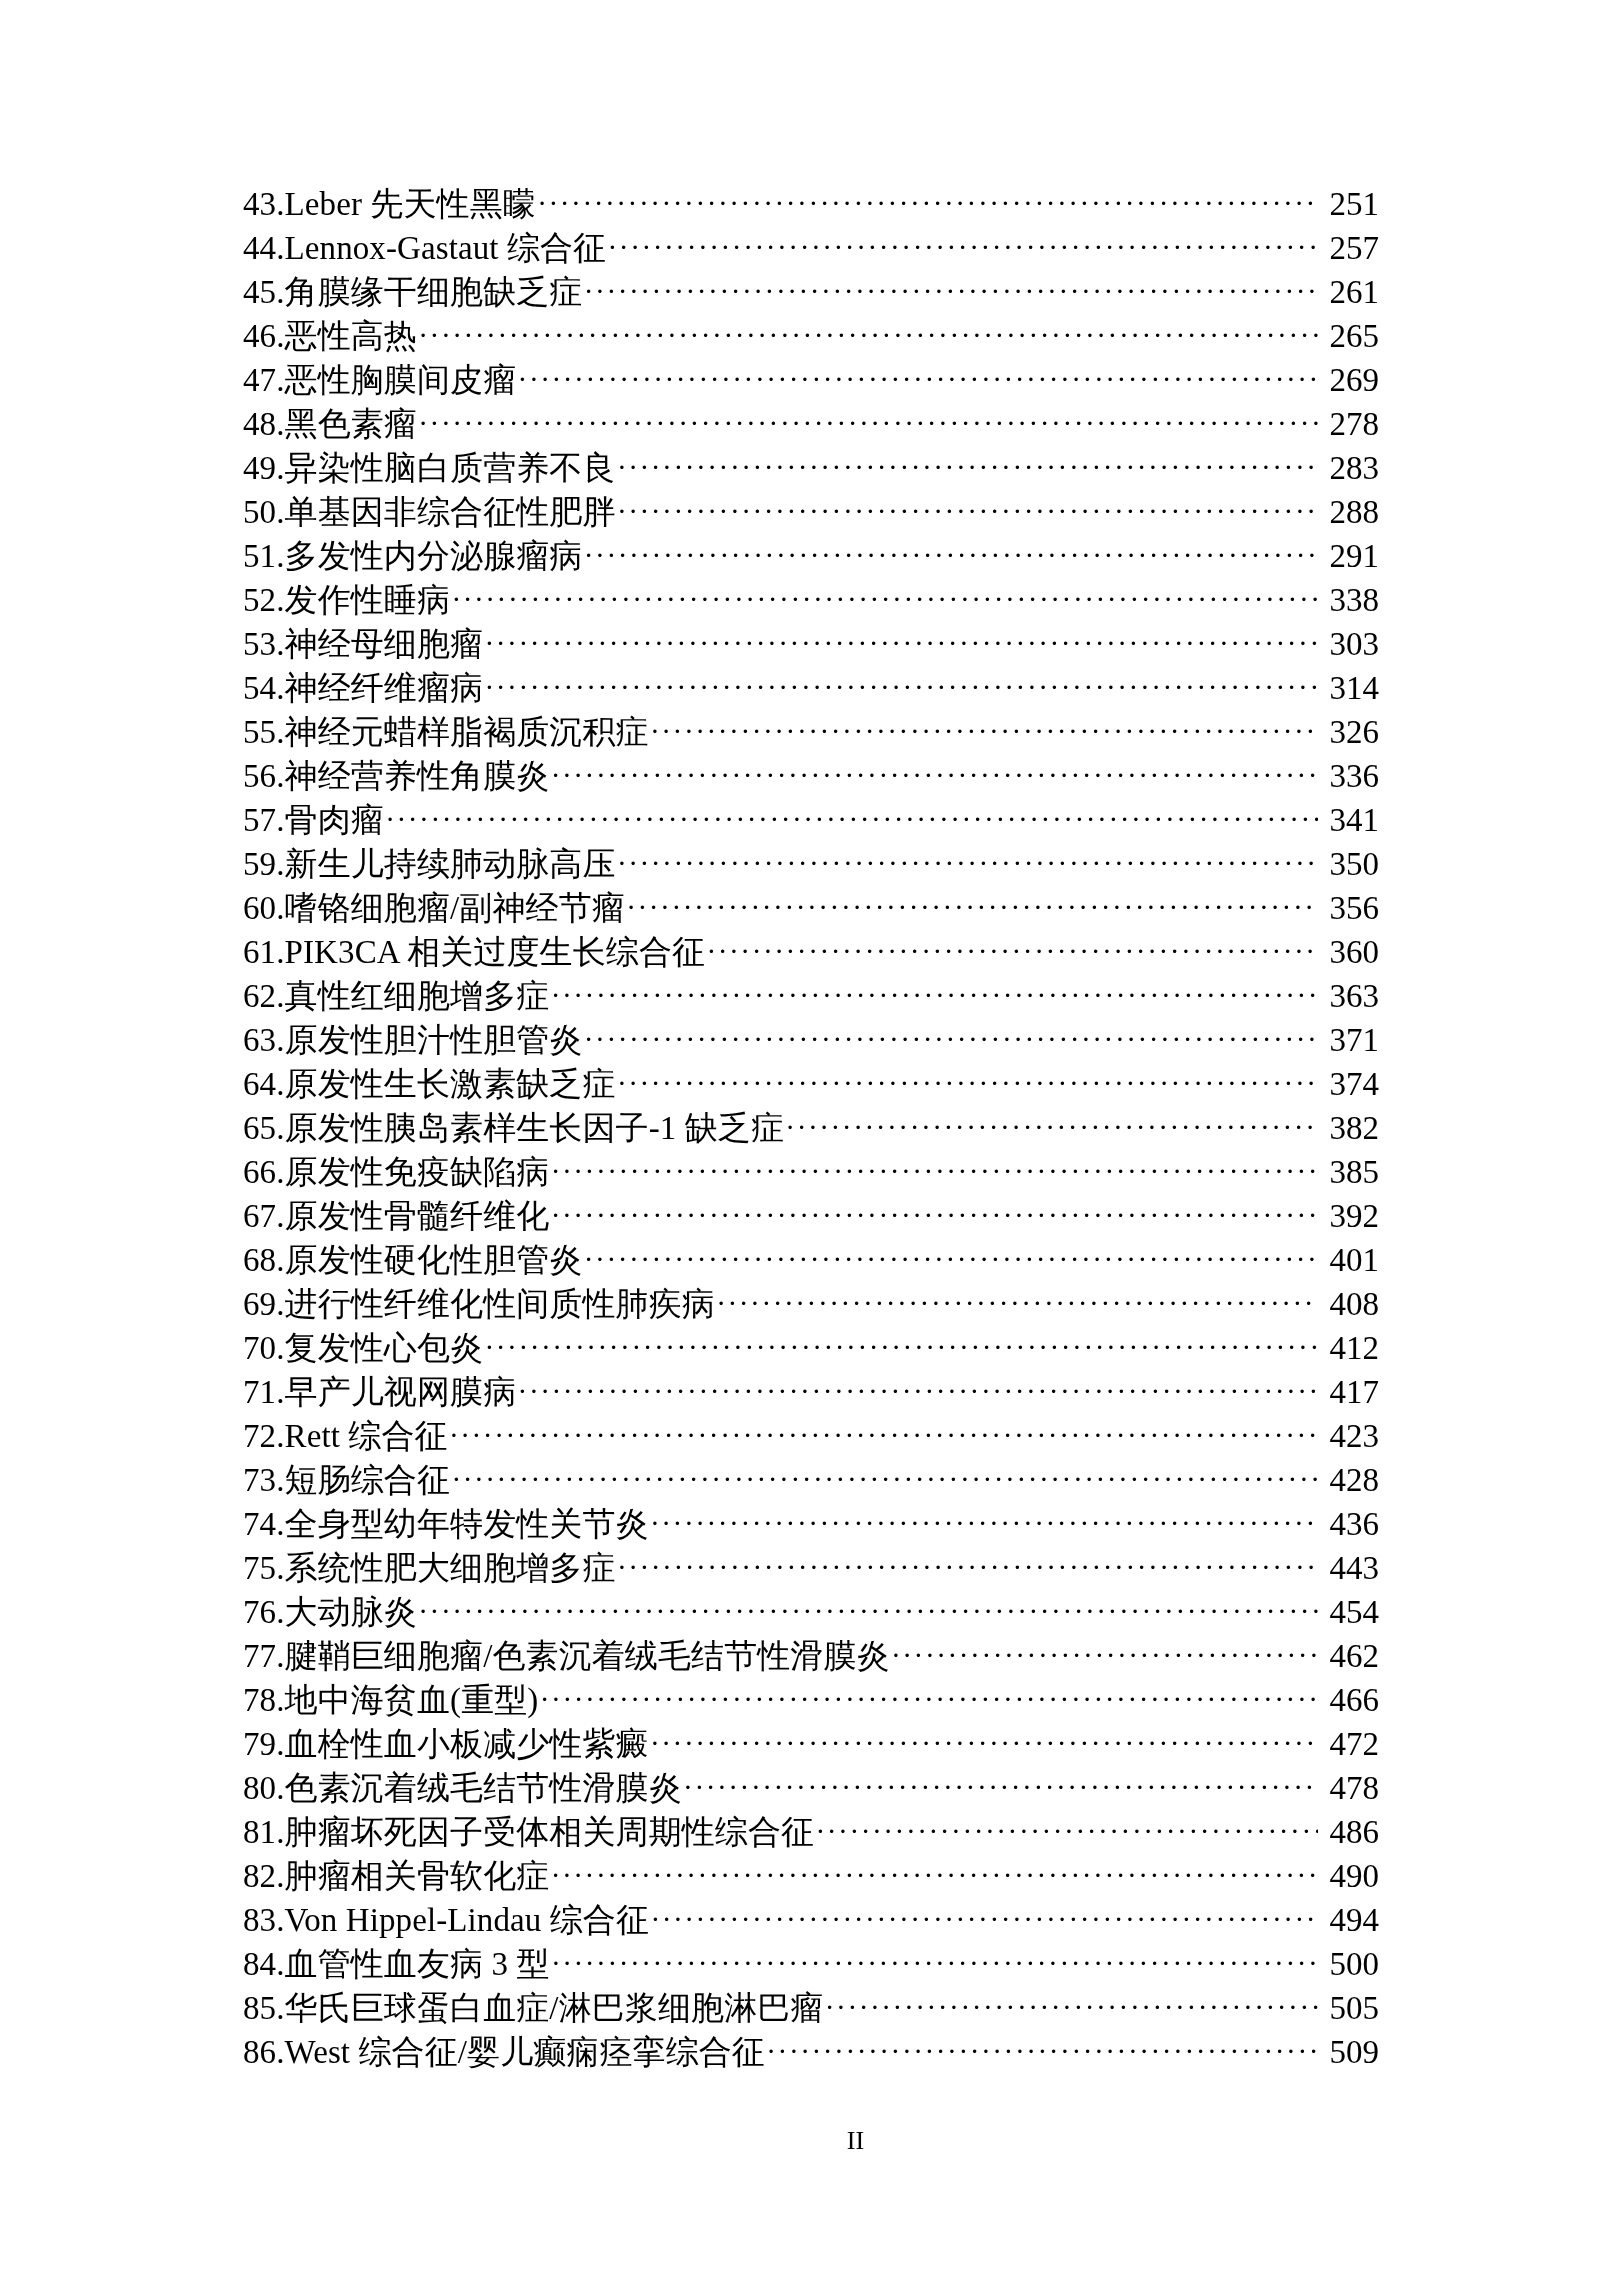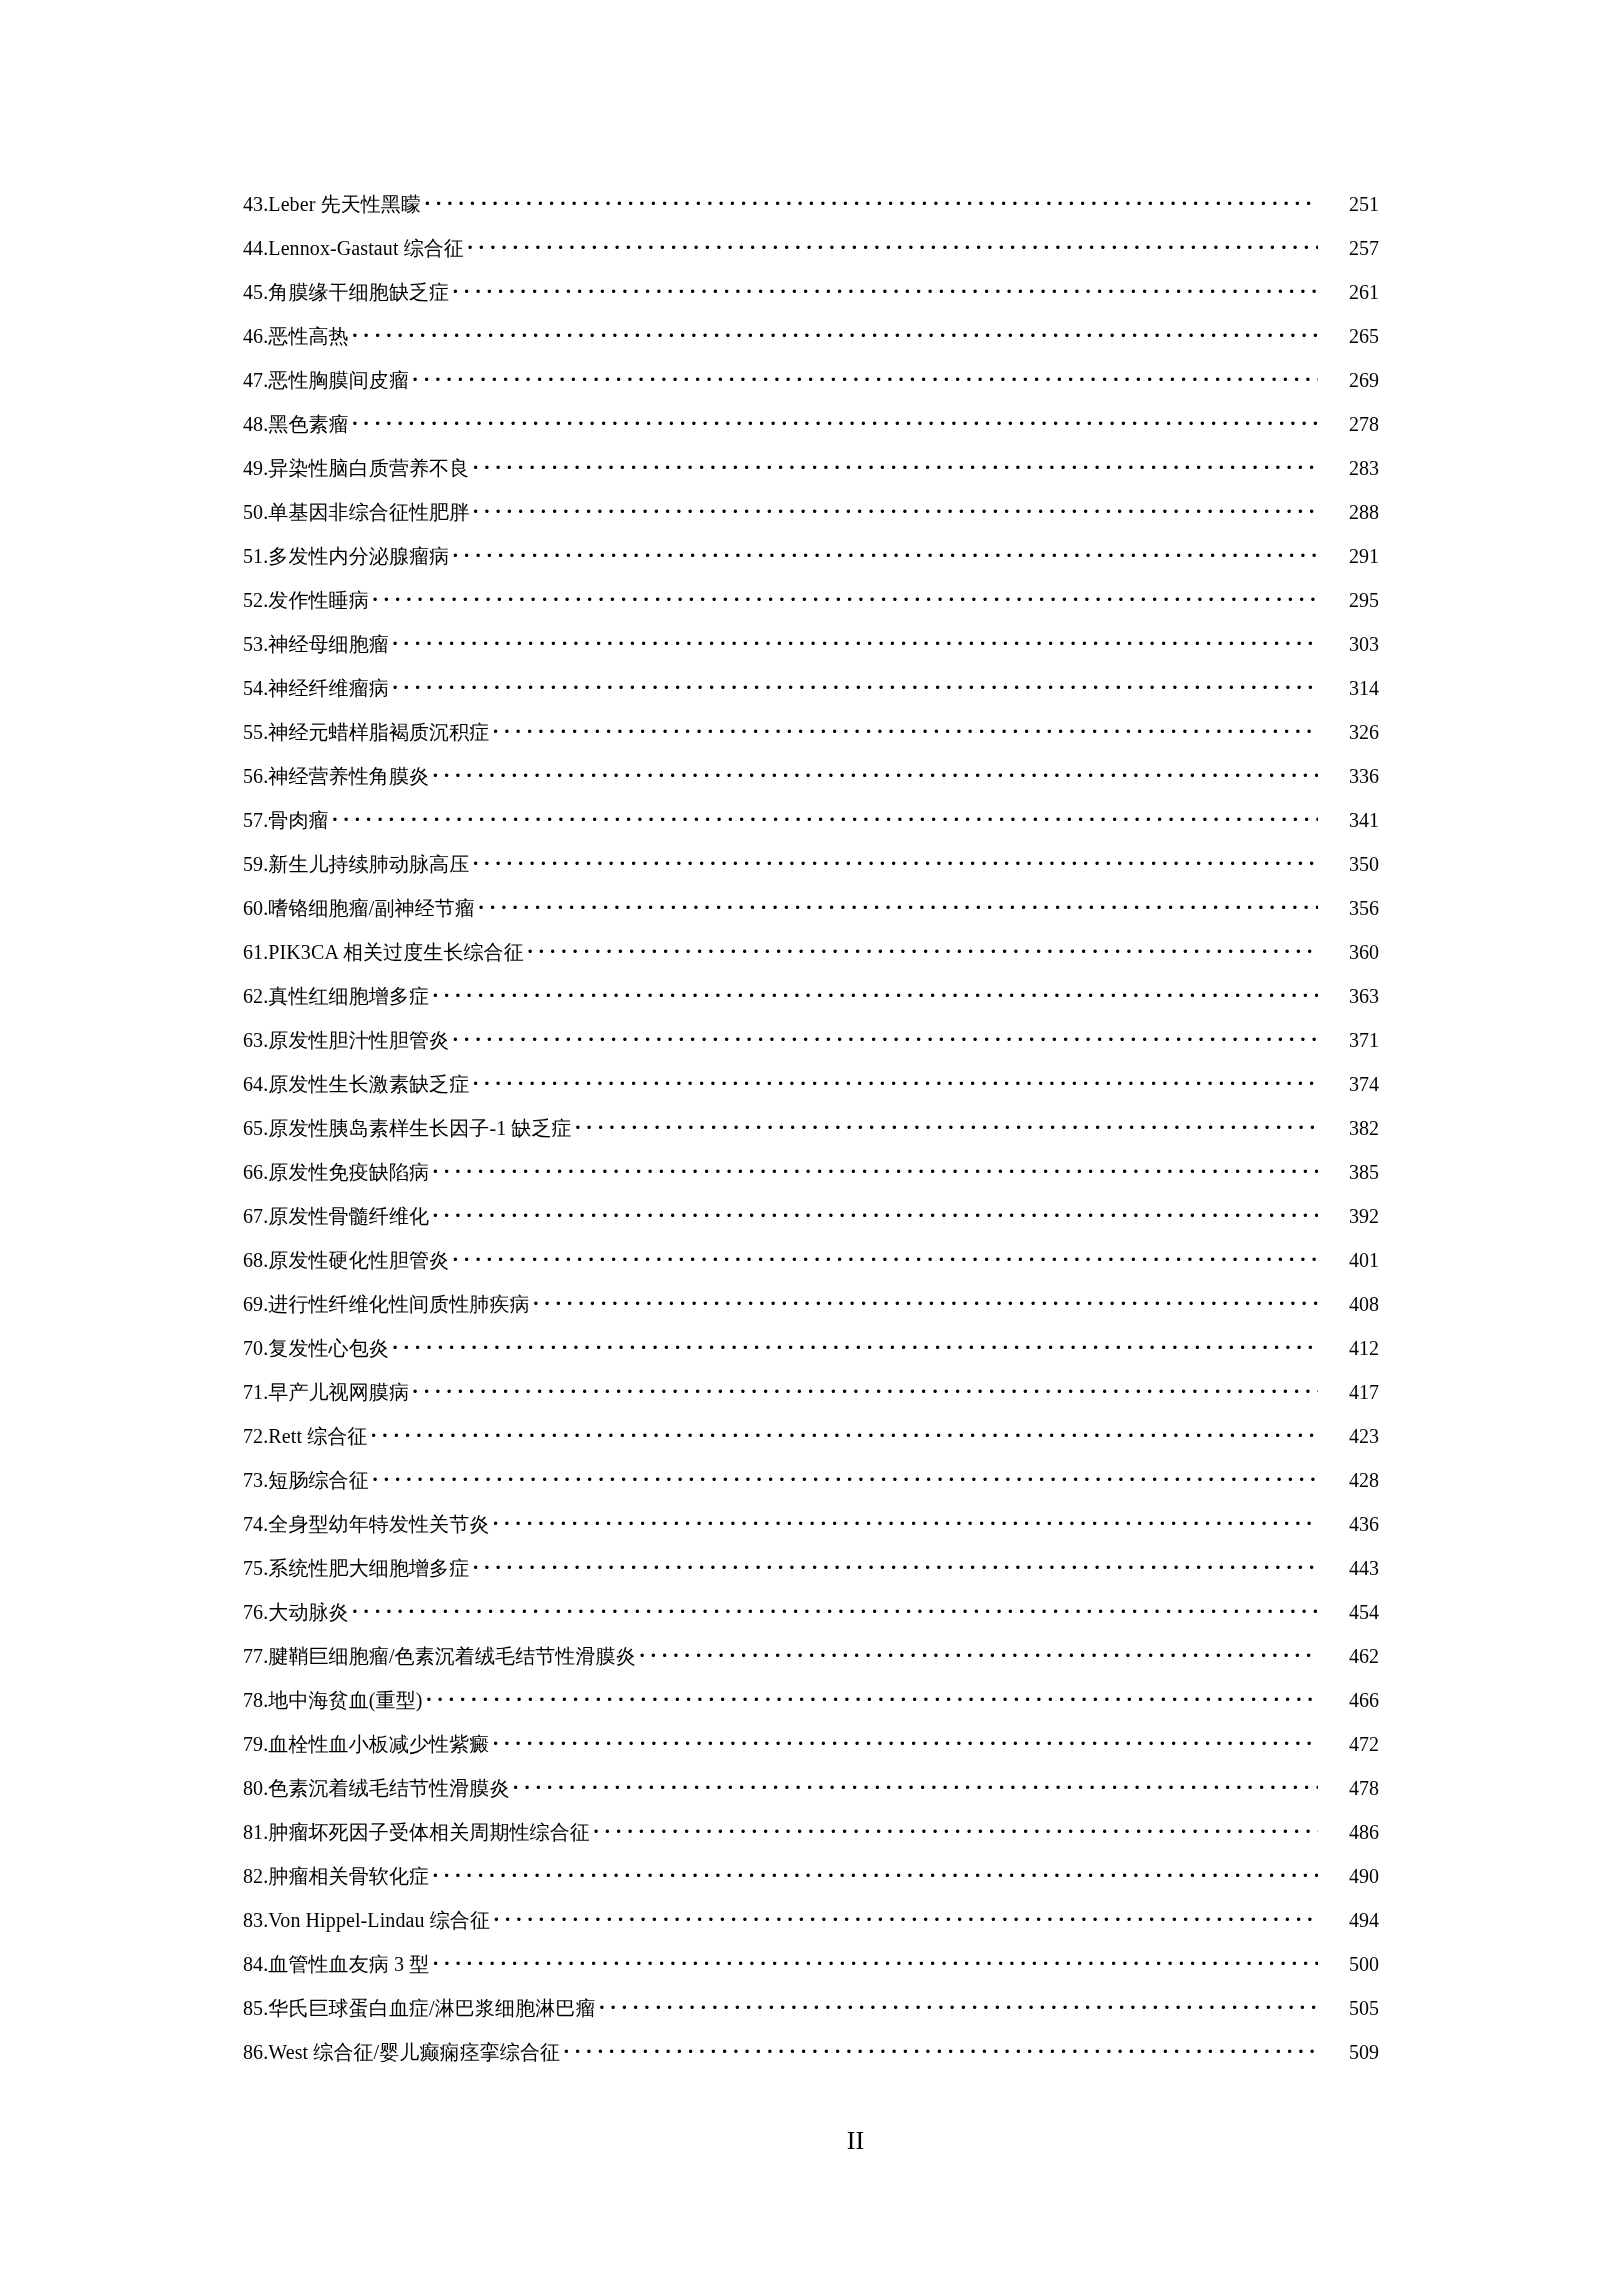--- a/index.html
+++ b/index.html
@@ -28,21 +28,21 @@
     position: absolute;
     left: 243px;
     top: 182px;
     width: 1136px;
   }
   .toc-entry {
     display: flex;
     align-items: center;
     width: 100%;
     height: 44px;
-    font-size: 20px;
+    font-size: 33px;
     line-height: 44px;
     white-space: nowrap;
   }
   .entry-title {
     flex: 0 0 auto;
     letter-spacing: 0.1px;
   }
   .leader {
     flex: 1 1 auto;
     overflow: hidden;
@@ -124,21 +124,21 @@
         <span class="entry-page">288</span>
       </div>
       <div class="toc-entry">
         <span class="entry-title">51.<span>多发性内分泌腺瘤病</span></span>
         <span class="leader"></span>
         <span class="entry-page">291</span>
       </div>
       <div class="toc-entry">
         <span class="entry-title">52.<span>发作性睡病</span></span>
         <span class="leader"></span>
-        <span class="entry-page">295</span>
+        <span class="entry-page">338</span>
       </div>
       <div class="toc-entry">
         <span class="entry-title">53.<span>神经母细胞瘤</span></span>
         <span class="leader"></span>
         <span class="entry-page">303</span>
       </div>
       <div class="toc-entry">
         <span class="entry-title">54.<span>神经纤维瘤病</span></span>
         <span class="leader"></span>
         <span class="entry-page">314</span>

